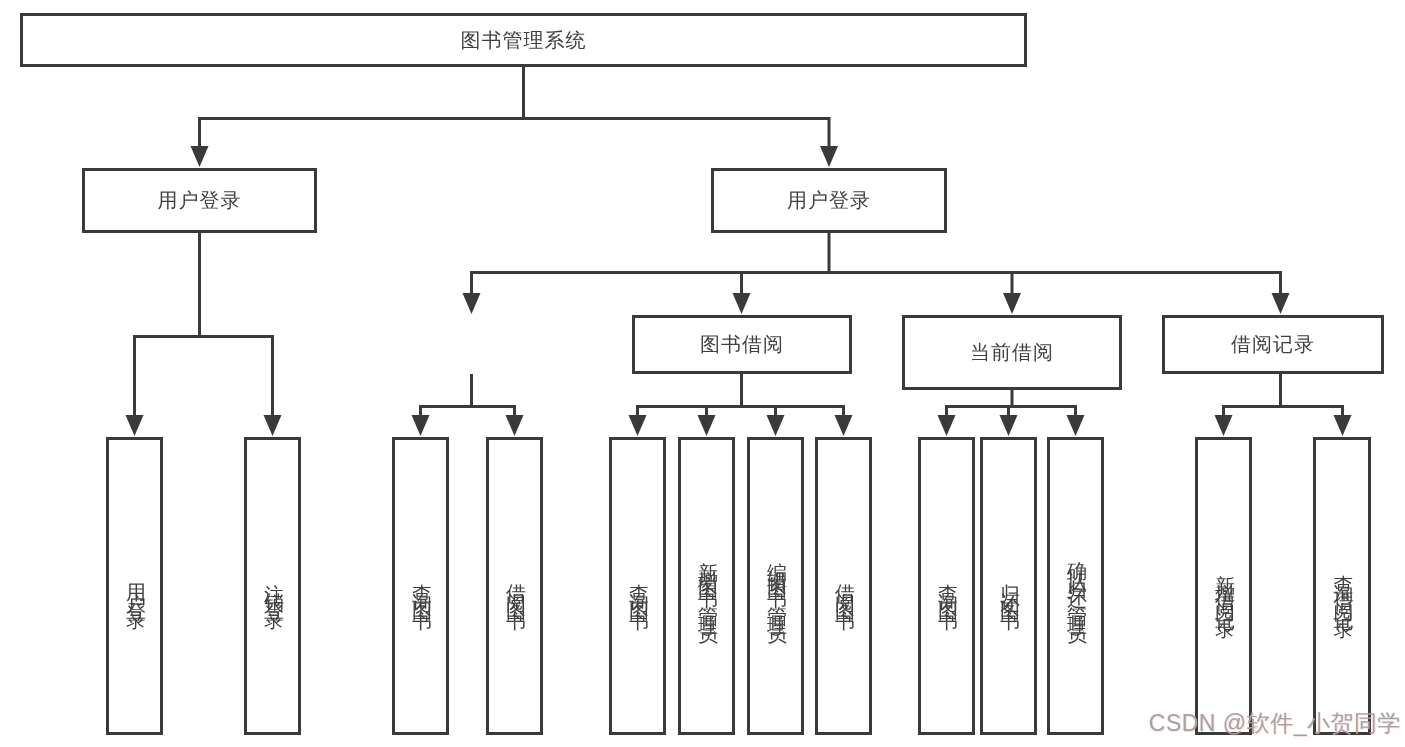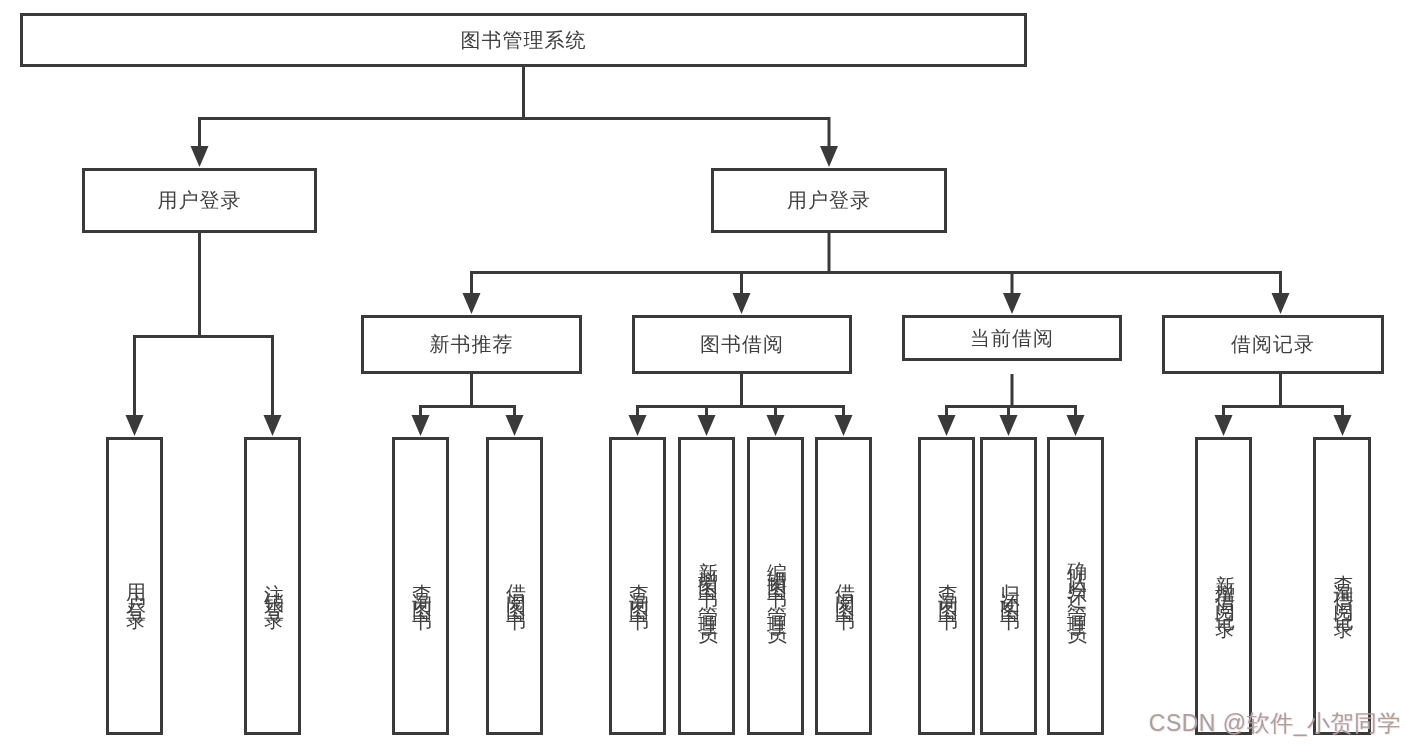--- a/index.html
+++ b/index.html
@@ -91,23 +91,22 @@
       M1066.5 415 L1084.5 415 L1075.5 436 Z
       M1214.5 415 L1232.5 415 L1223.5 436 Z
       M1333.5 415 L1351.5 415 L1342.5 436 Z"></path>
   </svg>
 
   <div class="box hbox" style="left:20px;top:13px;width:1007px;height:54px;">图书管理系统</div>
 
   <div class="box hbox" style="left:82px;top:168px;width:235px;height:65px;">用户登录</div>
   <div class="box hbox" style="left:711px;top:168px;width:236px;height:65px;">用户登录</div>
 
-  <div class="box hbox" style="left:361px;top:315px;width:221px;height:59px;">新书推荐</div>
   <div class="box hbox" style="left:632px;top:315px;width:220px;height:59px;">图书借阅</div>
-  <div class="box hbox" style="left:902px;top:315px;width:220px;height:46px;">当前借阅</div>
+  <div class="box hbox" style="left:902px;top:315px;width:220px;height:75px;">当前借阅</div>
   <div class="box hbox" style="left:1162px;top:315px;width:222px;height:59px;">借阅记录</div>
 
   <div class="box vbox" style="left:106px;top:437px;width:57px;height:298px;">用户登录</div>
   <div class="box vbox" style="left:244px;top:437px;width:57px;height:298px;">注销登录</div>
 
   <div class="box vbox" style="left:392px;top:437px;width:57px;height:298px;">查询图书</div>
   <div class="box vbox" style="left:486px;top:437px;width:57px;height:298px;">借阅图书</div>
 
   <div class="box vbox" style="left:609px;top:437px;width:57px;height:298px;">查询图书</div>
   <div class="box vbox" style="left:678px;top:437px;width:57px;height:298px;">新增图书（管理员）</div>

